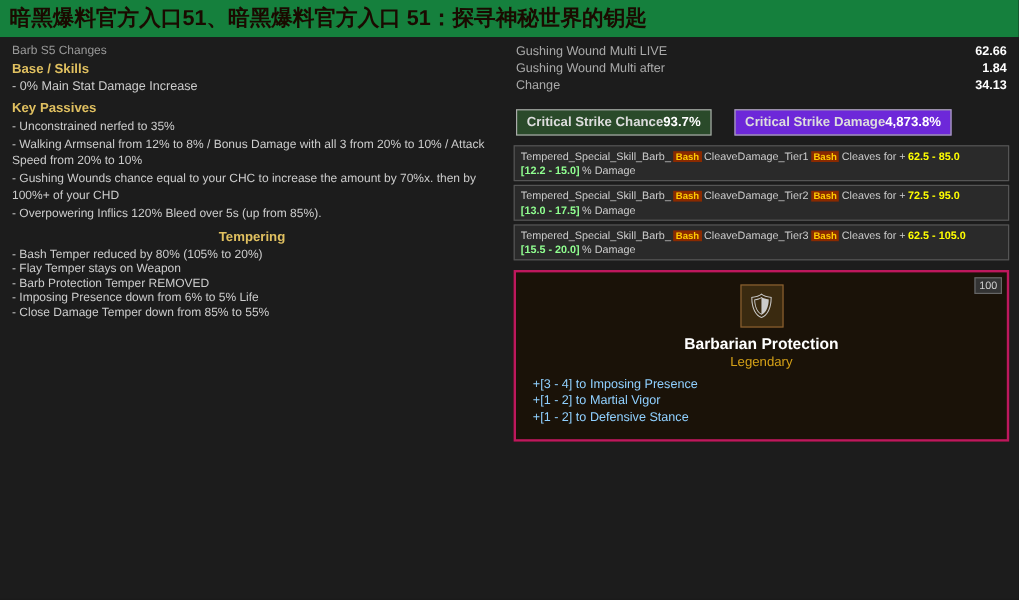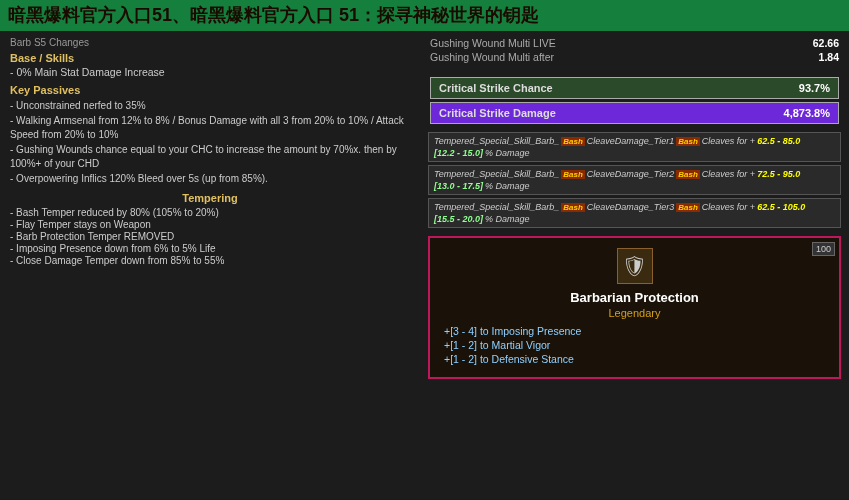--- a/index.html
+++ b/index.html
@@ -114,22 +114,22 @@
       font-size: 10.5px;
       color: #ccc;
     }
 
     .stat-label { color: #aaa; }
     .stat-value { color: #fff; font-weight: bold; }
 
     
     .crit-boxes {
       display: flex;
-      flex-direction: column;
-      gap: 3px;
+      flex-direction: row;
+      gap: 19px;
       padding: 4px 10px;
       margin-top: 4px;
     }
 
     .crit-box {
       background: #3a3a1a;
       border: 1px solid #888;
       display: flex;
       justify-content: space-between;
       align-items: center;
@@ -168,21 +168,20 @@
     .tempered-item {
       background: #2a2a2a;
       border: 1px solid #555;
       padding: 3px 5px;
       font-size: 9px;
       color: #ccc;
       display: flex;
       align-items: center;
       gap: 2px;
       flex-wrap: wrap;
-      font-style: italic;
     }
 
     .tag-bash {
       background: #8a2a00;
       color: #ffcc00;
       font-weight: bold;
       padding: 0px 2px;
       font-size: 8px;
     }
 
@@ -287,20 +286,24 @@
 
     <div class="top-right-stats">
       <div class="stat-row">
         <span class="stat-label">Gushing Wound Multi LIVE</span>
         <span class="stat-value">62.66</span>
       </div>
       <div class="stat-row">
         <span class="stat-label">Gushing Wound Multi after</span>
         <span class="stat-value">1.84</span>
       </div>
+      <div class="stat-row">
+        <span class="stat-label">Change</span>
+        <span class="stat-value">34.13</span>
+      </div>
     </div>
 
     <div class="crit-boxes">
       <div class="crit-box chance">
         <span class="crit-box-label">Critical Strike Chance</span>
         <span class="crit-box-value">93.7%</span>
       </div>
       <div class="crit-box damage">
         <span class="crit-box-label">Critical Strike Damage</span>
         <span class="crit-box-value">4,873.8%</span>

